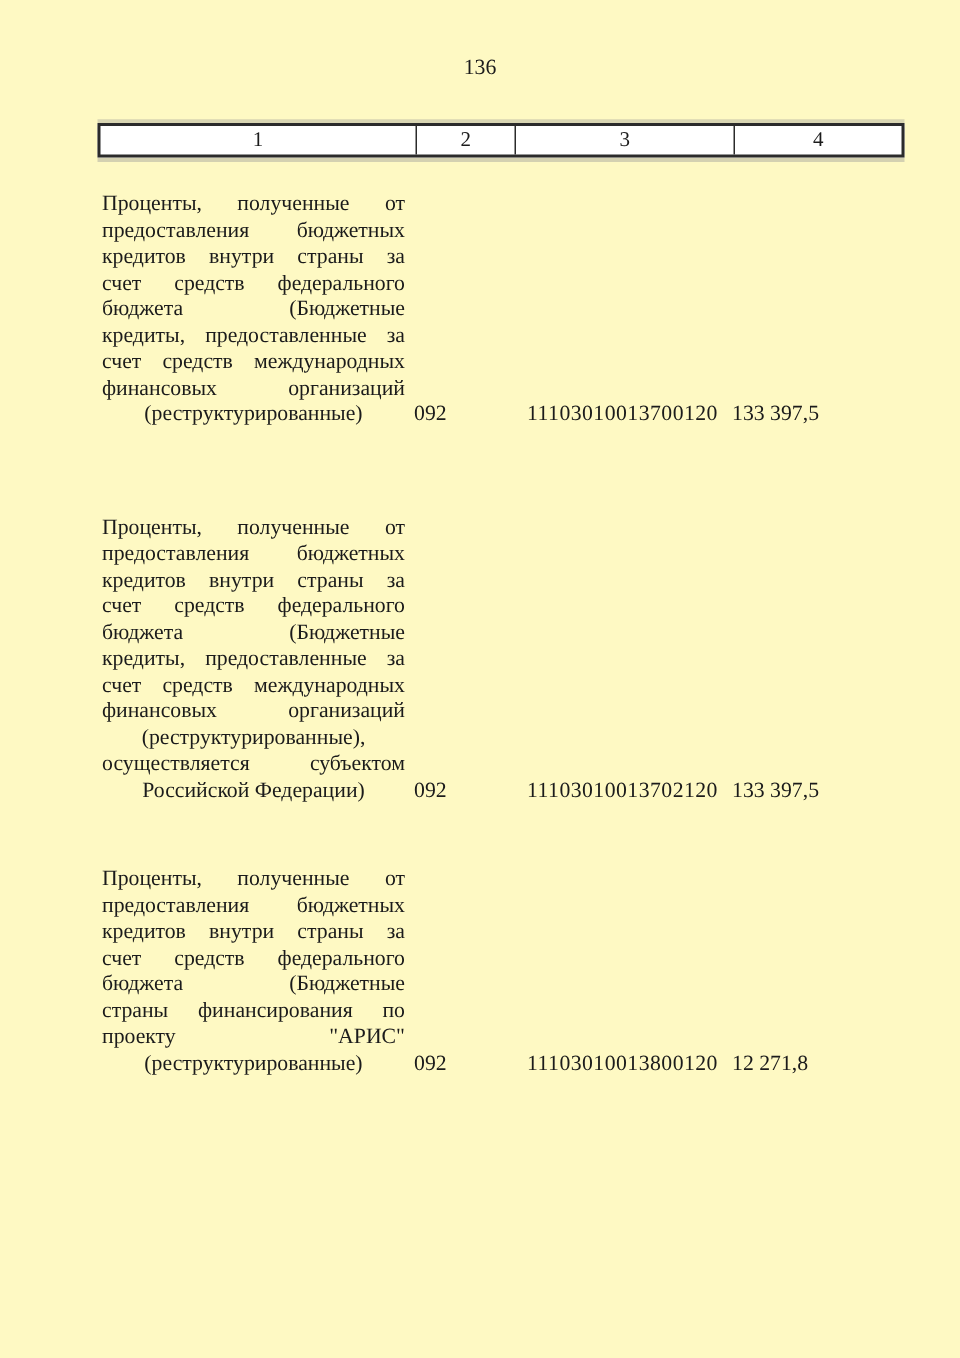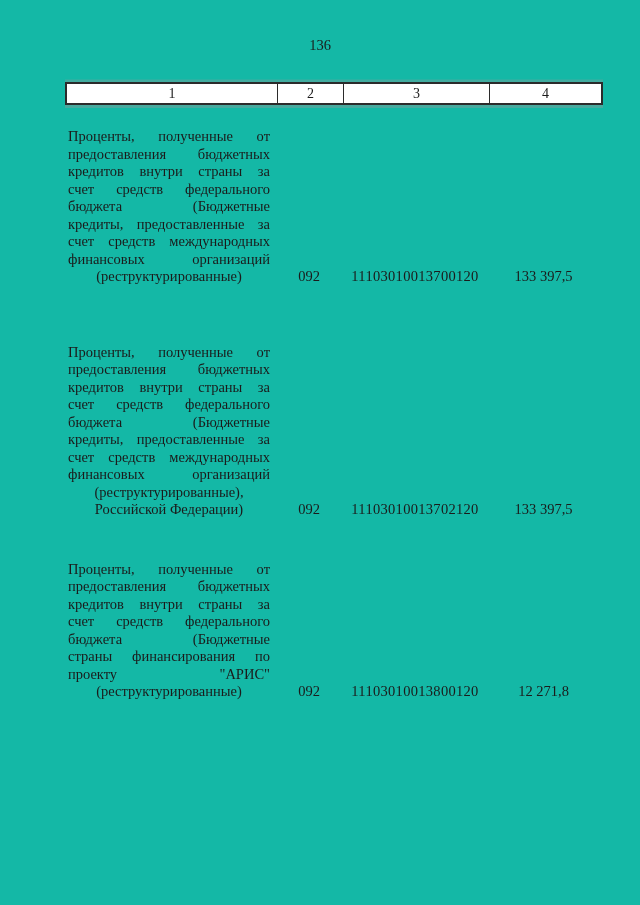--- a/index.html
+++ b/index.html
@@ -4,21 +4,21 @@
 <style>
   html, body {
     margin: 0;
     padding: 0;
     background: #ffffff;
   }
   .page {
     position: relative;
     width: 640px;
     height: 905px;
-    background: #14b8a6;
+    background: #fef9c3;
     font-family: "Liberation Serif", "DejaVu Serif", serif;
     color: #1b1b1b;
     overflow: hidden;
   }
   .page-number {
     margin-top: 36px;
     text-align: center;
     font-size: 14.5px;
     line-height: 18px;
   }
@@ -70,30 +70,29 @@
     padding-right: 6px;
   }
   .cell-desc .line { text-align: center; white-space: nowrap; }
   .cell-desc .line.j {
     white-space: normal;
     text-align: justify;
     text-align-last: justify;
   }
   .cell-code {
     width: 66px;
-    text-align: center;
   }
   .cell-kbk {
     width: 146px;
     text-align: center;
     letter-spacing: 0.3px;
   }
   .cell-amount {
     flex: 1;
-    text-align: center;
+    text-align: left;
     padding-right: 4px;
   }
 </style>
 </head>
 <body>
 
 <div class="page">
 
   <div class="page-number">136</div>
 
@@ -125,20 +124,21 @@
         <div class="cell cell-desc">
           <div class="line j">Проценты, полученные от</div>
           <div class="line j">предоставления бюджетных</div>
           <div class="line j">кредитов внутри страны за</div>
           <div class="line j">счет средств федерального</div>
           <div class="line j">бюджета (Бюджетные</div>
           <div class="line j">кредиты, предоставленные за</div>
           <div class="line j">счет средств международных</div>
           <div class="line j">финансовых организаций</div>
           <div class="line">(реструктурированные),</div>
+          <div class="line j">осуществляется субъектом</div>
           <div class="line">Российской Федерации)</div>
         </div>
         <div class="cell cell-code">092</div>
         <div class="cell cell-kbk">11103010013702120</div>
         <div class="cell cell-amount">133 397,5</div>
       </div>
       <div class="trow">
         <div class="cell cell-desc">
           <div class="line j">Проценты, полученные от</div>
           <div class="line j">предоставления бюджетных</div>

